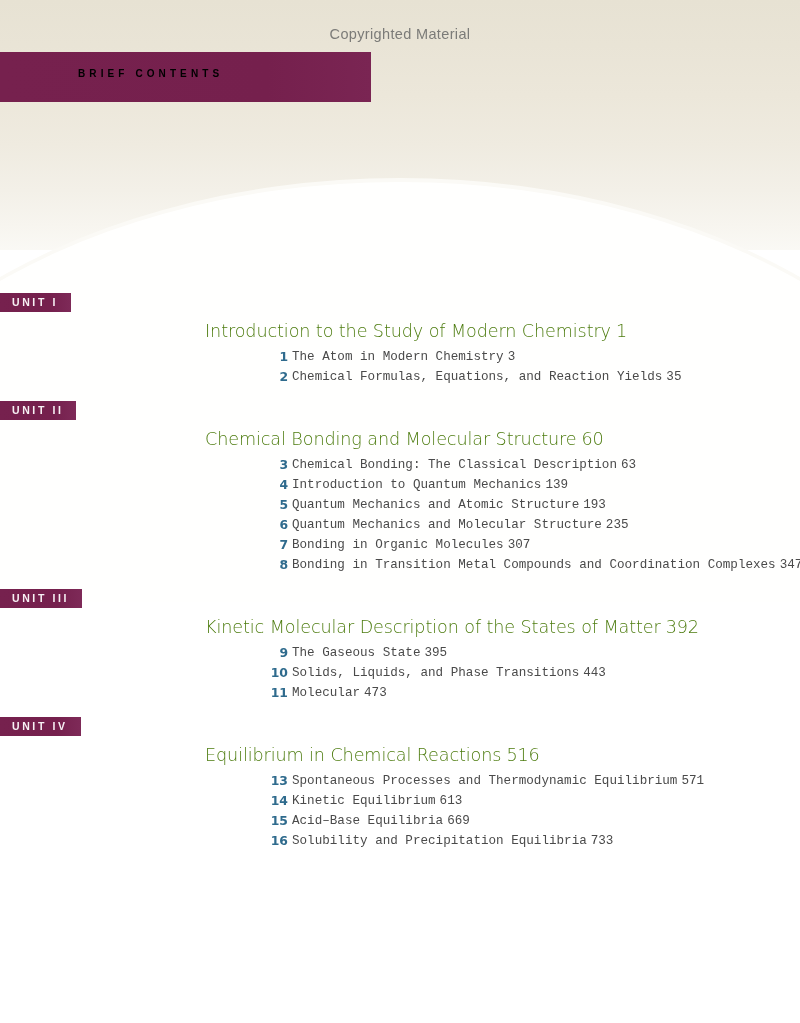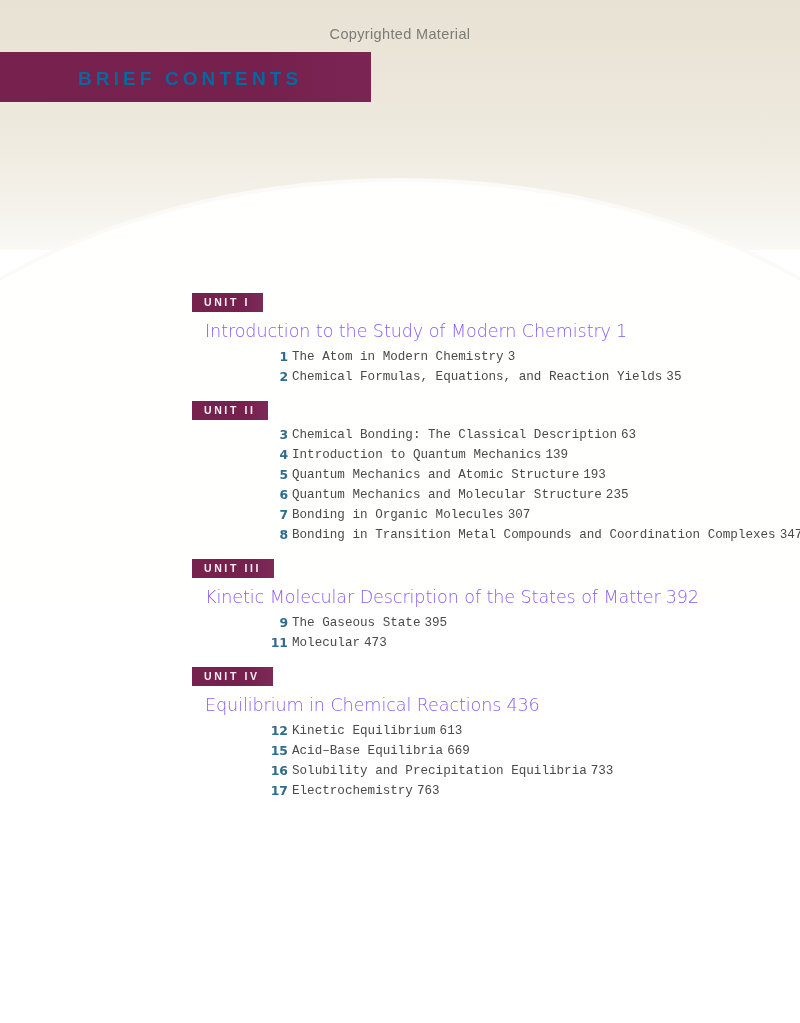--- a/index.html
+++ b/index.html
@@ -79,57 +79,56 @@
     left: 0;
     top: 52px;
     width: 371px;
     height: 50px;
     background: linear-gradient(to right, #76214e 0%, #75204d 72%, #7a2553 100%);
   }
   .banner-label {
     position: absolute;
     left: 78px;
     top: 68px;
-    font-size: 19px;
+    font-size: 10px;
     font-weight: bold;
     letter-spacing: 4.1px;
-    color: #0369a1;
+    color: #000000;
     font-family: "Liberation Sans", sans-serif;
   }
 
   
   .contents {
     position: absolute;
     left: 0;
     top: 292px;
     width: 800px;
   }
 
   .unit-block {
     position: relative;
     margin-bottom: 13px;
   }
 
   .unit-badge {
     display: inline-block;
-    margin-left: 192px;
     padding: 4px 13px 4px 12px;
     background: linear-gradient(to right, #76214e 0%, #75204d 70%, #7e2a58 100%);
     color: #f7f1f4;
     font-size: 10.5px;
     font-weight: bold;
     letter-spacing: 2.6px;
     line-height: 11px;
     font-family: "Liberation Sans", sans-serif;
   }
 
   .unit-title {
     margin: 8px 0 0 205px;
     font-size: 17.6px;
-    color: #8b5cf6;
+    color: #4d7c0f;
     font-family: "DejaVu Sans", sans-serif;
     font-weight: 300;
     letter-spacing: -0.1px;
     line-height: 22px;
   }
   .unit-title .pg {
     margin-left: 5px;
   }
 
   .chapter-list {
@@ -223,21 +222,21 @@
       <div class="unit-block"><div class="unit-badge">UNIT I</div><div class="unit-title"><span>Introduction to the Study of Modern Chemistry</span><span class="pg">1</span></div><ul class="chapter-list">
           <li class="chapter-row">
             <span class="ch-num">1</span>
             <span class="ch-title"><span>The Atom in Modern Chemistry</span><span class="pg">3</span></span>
           </li>
           <li class="chapter-row">
             <span class="ch-num">2</span>
             <span class="ch-title"><span>Chemical Formulas, Equations, and Reaction Yields</span><span class="pg">35</span></span>
           </li>
         </ul></div>
-      <div class="unit-block"><div class="unit-badge">UNIT II</div><ul class="chapter-list">
+      <div class="unit-block"><div class="unit-badge">UNIT II</div><div class="unit-title"><span>Chemical Bonding and Molecular Structure</span><span class="pg">60</span></div><ul class="chapter-list">
           <li class="chapter-row">
             <span class="ch-num">3</span>
             <span class="ch-title"><span>Chemical Bonding: The Classical Description</span><span class="pg">63</span></span>
           </li>
           <li class="chapter-row">
             <span class="ch-num">4</span>
             <span class="ch-title"><span>Introduction to Quantum Mechanics</span><span class="pg">139</span></span>
           </li>
           <li class="chapter-row">
             <span class="ch-num">5</span>
@@ -255,40 +254,44 @@
             <span class="ch-num">8</span>
             <span class="ch-title"><span>Bonding in Transition Metal Compounds and Coordination Complexes</span><span class="pg">347</span></span>
           </li>
         </ul></div>
       <div class="unit-block"><div class="unit-badge">UNIT III</div><div class="unit-title"><span>Kinetic Molecular Description of the States of Matter</span><span class="pg">392</span></div><ul class="chapter-list">
           <li class="chapter-row">
             <span class="ch-num">9</span>
             <span class="ch-title"><span>The Gaseous State</span><span class="pg">395</span></span>
           </li>
           <li class="chapter-row">
+            <span class="ch-num">10</span>
+            <span class="ch-title"><span>Solids, Liquids, and Phase Transitions</span><span class="pg">443</span></span>
+          </li>
+          <li class="chapter-row">
             <span class="ch-num">11</span>
             <span class="ch-title"><span>Molecular</span><span class="pg">473</span></span>
           </li>
         </ul></div>
-      <div class="unit-block"><div class="unit-badge">UNIT IV</div><div class="unit-title"><span>Equilibrium in Chemical Reactions</span><span class="pg">436</span></div><ul class="chapter-list">
-          <li class="chapter-row">
-            <span class="ch-num">12</span>
+      <div class="unit-block"><div class="unit-badge">UNIT IV</div><div class="unit-title"><span>Equilibrium in Chemical Reactions</span><span class="pg">516</span></div><ul class="chapter-list">
+          <li class="chapter-row">
+            <span class="ch-num">13</span>
+            <span class="ch-title"><span>Spontaneous Processes and Thermodynamic Equilibrium</span><span class="pg">571</span></span>
+          </li>
+          <li class="chapter-row">
+            <span class="ch-num">14</span>
             <span class="ch-title"><span>Kinetic Equilibrium</span><span class="pg">613</span></span>
           </li>
           <li class="chapter-row">
             <span class="ch-num">15</span>
             <span class="ch-title"><span>Acid–Base Equilibria</span><span class="pg">669</span></span>
           </li>
           <li class="chapter-row">
             <span class="ch-num">16</span>
             <span class="ch-title"><span>Solubility and Precipitation Equilibria</span><span class="pg">733</span></span>
-          </li>
-          <li class="chapter-row">
-            <span class="ch-num">17</span>
-            <span class="ch-title"><span>Electrochemistry</span><span class="pg">763</span></span>
           </li>
         </ul></div>
     </div>
 
   <div class="folio">v</div>
 
   <div class="copyright-bottom">Copyrighted Material</div>
 
   <div class="fineprint">
     <div>Copyright 2011 Cengage Learning. All Rights Reserved. May not be copied, scanned, or duplicated, in whole or in part. Due to electronic rights, some third party content may be suppressed from the eBook and/or eChapter(s).</div>

